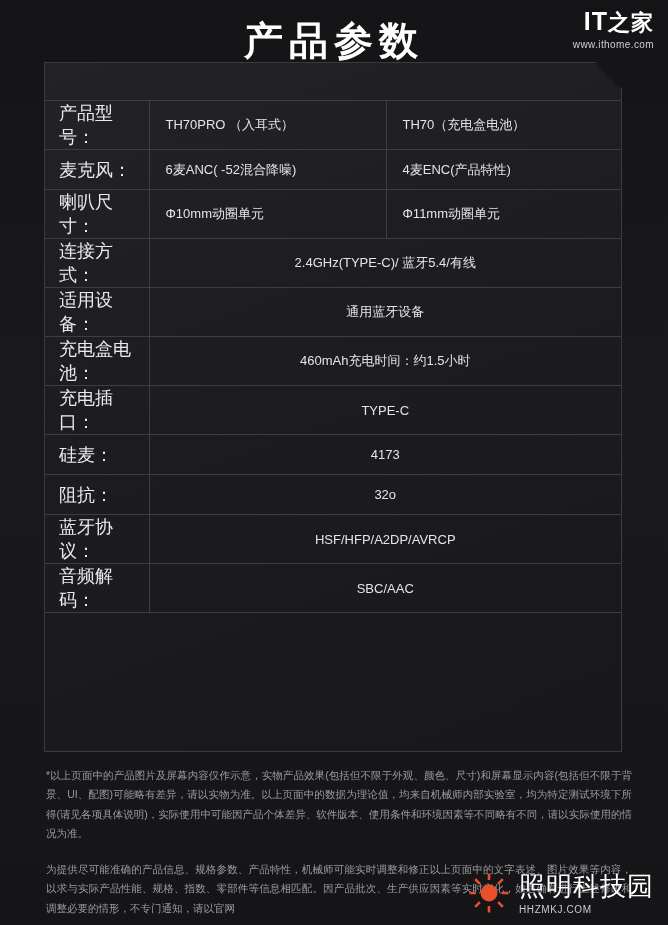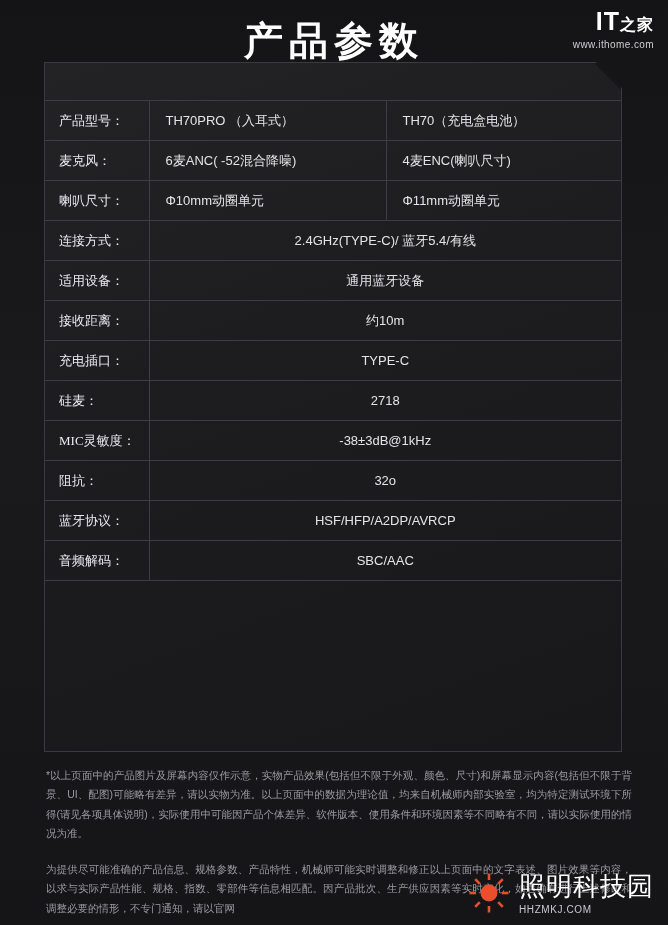--- a/index.html
+++ b/index.html
@@ -36,21 +36,21 @@
     right:14px;top:8px;
     text-align:right;
     line-height:1.1;
   }
   .brand-main{
     font-size:25px;
     font-weight:bold;
     color:#ffffff;
     letter-spacing:1px;
   }
-  .brand-main .cn{font-size:16px;}
+  .brand-main .cn{font-size:22px;}
   .brand-sub{
     font-size:10px;
     color:#cfcfd3;
     margin-top:3px;
     letter-spacing:.4px;
   }
   
   .panel-wrap{
     position:absolute;
     left:44px;top:62px;
@@ -87,22 +87,21 @@
     font-size:13px;
     color:#e4e4e7;
     padding:0 0 0 14px;
     vertical-align:middle;
     box-sizing:border-box;
   }
   td.label{
     width:104px;
     border-right:1px solid #3d3d42;
     color:#eaeaee;
-    font-size:13px;
-    font-family:Liberation Serif, serif;
+    font-size:18px;
   }
   td.val{
     padding-left:16px;
   }
   td.center{
     text-align:center;
     padding-left:0;
   }
   tr:first-child td{border-top:1px solid #3d3d42;}
   .col-split{width:237px;border-right:1px solid #3d3d42;}
@@ -162,50 +161,46 @@
       <table>
         <tbody>
           <tr>
             <td class="label">产品型号：</td>
             <td class="val col-split">TH70PRO （入耳式）</td>
             <td class="val">TH70（充电盒电池）</td>
           </tr>
           <tr>
             <td class="label">麦克风：</td>
             <td class="val col-split">6麦ANC( -52混合降噪)</td>
-            <td class="val">4麦ENC(喇叭尺寸)</td>
+            <td class="val">4麦ENC(产品特性)</td>
           </tr>
           <tr>
             <td class="label">喇叭尺寸：</td>
             <td class="val col-split">Φ10mm动圈单元</td>
             <td class="val">Φ11mm动圈单元</td>
           </tr>
           <tr>
             <td class="label">连接方式：</td>
             <td class="val center" colspan="2">2.4GHz(TYPE-C)/ 蓝牙5.4/有线</td>
           </tr>
           <tr>
             <td class="label">适用设备：</td>
             <td class="val center" colspan="2">通用蓝牙设备</td>
           </tr>
           <tr>
-            <td class="label">接收距离：</td>
-            <td class="val center" colspan="2">约10m</td>
+            <td class="label">充电盒电池：</td>
+            <td class="val center" colspan="2">460mAh充电时间：约1.5小时</td>
           </tr>
           <tr>
             <td class="label">充电插口：</td>
             <td class="val center" colspan="2">TYPE-C</td>
           </tr>
           <tr>
             <td class="label">硅麦：</td>
-            <td class="val center" colspan="2">2718</td>
-          </tr>
-          <tr>
-            <td class="label">MIC灵敏度：</td>
-            <td class="val center" colspan="2">-38±3dB@1kHz</td>
+            <td class="val center" colspan="2">4173</td>
           </tr>
           <tr>
             <td class="label">阻抗：</td>
             <td class="val center" colspan="2">32ᴏ</td>
           </tr>
           <tr>
             <td class="label">蓝牙协议：</td>
             <td class="val center" colspan="2">HSF/HFP/A2DP/AVRCP</td>
           </tr>
           <tr>

